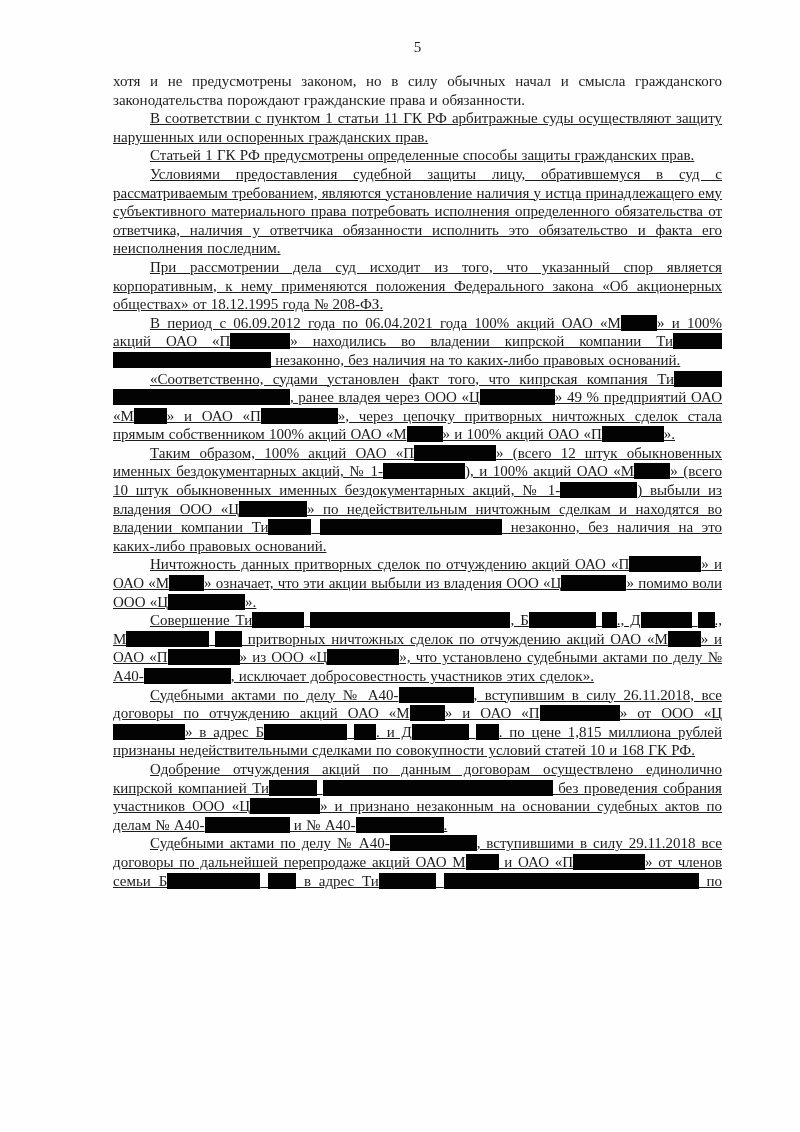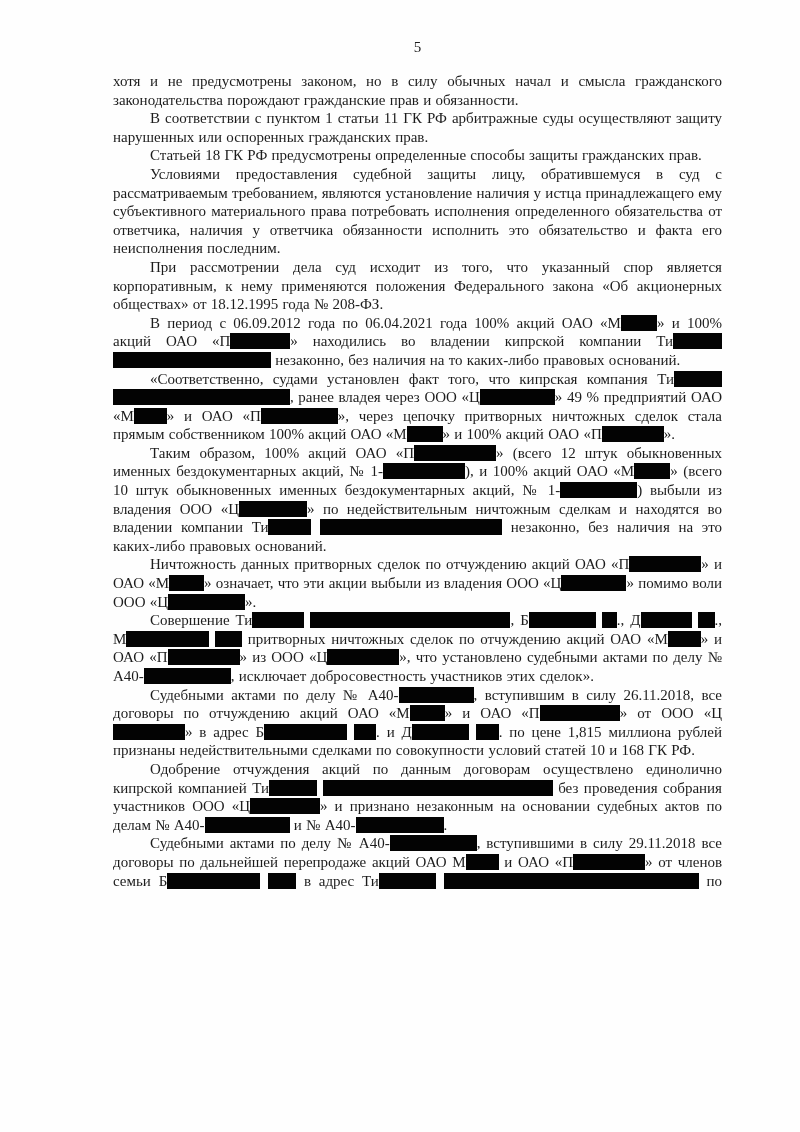--- a/index.html
+++ b/index.html
@@ -34,41 +34,42 @@
   }
   .para {
     margin: 0;
     font-size: 15px;
     line-height: 18.6px;
     text-align: justify;
     word-spacing: 0.5px;
   }
   .para.indent {
     text-indent: 37px;
+    text-decoration: underline;
   }
   .para.jlast {
     text-align-last: justify;
   }
   .redaction {
     display: inline-block;
     background: #030303;
     height: 16px;
     vertical-align: -3px;
   }
 </style>
 </head>
 <body style="color: rgb(28, 28, 28); background: rgb(255, 255, 255);">
 
 <div class="page">
   <div class="content">
     <div class="page-number">5</div>
     <div>
-        <p class="para">хотя и не предусмотрены законом, но в силу обычных начал и смысла гражданского законодательства порождают гражданские прав и обязанности.</p>
+        <p class="para">хотя и не предусмотрены законом, но в силу обычных начал и смысла гражданского законодательства порождают гражданские права и обязанности.</p>
         <p class="para indent">В соответствии с пунктом 1 статьи 11 ГК РФ арбитражные суды осуществляют защиту нарушенных или оспоренных гражданских прав.</p>
-        <p class="para indent">Статьей 18 ГК РФ предусмотрены определенные способы защиты гражданских прав.</p>
+        <p class="para indent">Статьей 1 ГК РФ предусмотрены определенные способы защиты гражданских прав.</p>
         <p class="para indent">Условиями предоставления судебной защиты лицу, обратившемуся в суд с рассматриваемым требованием, являются установление наличия у истца принадлежащего ему субъективного материального права потребовать исполнения определенного обязательства от ответчика, наличия у ответчика обязанности исполнить это обязательство и факта его неисполнения последним.</p>
         <p class="para indent">При рассмотрении дела суд исходит из того, что указанный спор является корпоративным, к нему применяются положения Федерального закона «Об акционерных обществах» от 18.12.1995 года № 208-ФЗ.</p>
         <p class="para indent">В период с 06.09.2012 года по 06.04.2021 года 100% акций ОАО «М<span class="redaction" style="width: 36px; background: rgb(3, 3, 3);"></span>» и 100% акций ОАО «П<span class="redaction" style="width: 60px; background: rgb(3, 3, 3);"></span>» находились во владении кипрской компании Ти<span class="redaction" style="width: 49px; background: rgb(3, 3, 3);"></span> <span class="redaction" style="width: 158px; background: rgb(3, 3, 3);"></span> незаконно, без наличия на то каких-либо правовых оснований.</p>
         <p class="para indent">«Соответственно, судами установлен факт того, что кипрская компания Ти<span class="redaction" style="width: 48px; background: rgb(3, 3, 3);"></span> <span class="redaction" style="width: 177px; background: rgb(3, 3, 3);"></span>, ранее владея через ООО «Ц<span class="redaction" style="width: 75px; background: rgb(3, 3, 3);"></span>» 49 % предприятий ОАО «М<span class="redaction" style="width: 33px; background: rgb(3, 3, 3);"></span>» и ОАО «П<span class="redaction" style="width: 77px; background: rgb(3, 3, 3);"></span>», через цепочку притворных ничтожных сделок стала прямым собственником 100% акций ОАО «М<span class="redaction" style="width: 36px; background: rgb(3, 3, 3);"></span>» и 100% акций ОАО «П<span class="redaction" style="width: 62px; background: rgb(3, 3, 3);"></span>».</p>
         <p class="para indent">Таким образом, 100% акций ОАО «П<span class="redaction" style="width: 82px; background: rgb(3, 3, 3);"></span>» (всего 12 штук обыкновенных именных бездокументарных акций, № 1-<span class="redaction" style="width: 82px; background: rgb(3, 3, 3);"></span>), и 100% акций ОАО «М<span class="redaction" style="width: 36px; background: rgb(3, 3, 3);"></span>» (всего 10 штук обыкновенных именных бездокументарных акций, № 1-<span class="redaction" style="width: 77px; background: rgb(3, 3, 3);"></span>) выбыли из владения ООО «Ц<span class="redaction" style="width: 68px; background: rgb(3, 3, 3);"></span>» по недействительным ничтожным сделкам и находятся во владении компании Ти<span class="redaction" style="width: 43px; background: rgb(3, 3, 3);"></span> <span class="redaction" style="width: 182px; background: rgb(3, 3, 3);"></span> незаконно, без наличия на это каких-либо правовых оснований.</p>
         <p class="para indent">Ничтожность данных притворных сделок по отчуждению акций ОАО «П<span class="redaction" style="width: 72px; background: rgb(3, 3, 3);"></span>» и ОАО «М<span class="redaction" style="width: 35px; background: rgb(3, 3, 3);"></span>» означает, что эти акции выбыли из владения ООО «Ц<span class="redaction" style="width: 65px; background: rgb(3, 3, 3);"></span>» помимо воли ООО «Ц<span class="redaction" style="width: 77px; background: rgb(3, 3, 3);"></span>».</p>
         <p class="para indent">Совершение Ти<span class="redaction" style="width: 52px; background: rgb(3, 3, 3);"></span> <span class="redaction" style="width: 200px; background: rgb(3, 3, 3);"></span>, Б<span class="redaction" style="width: 67px; background: rgb(3, 3, 3);"></span> <span class="redaction" style="width: 15px; background: rgb(3, 3, 3);"></span>., Д<span class="redaction" style="width: 51px; background: rgb(3, 3, 3);"></span> <span class="redaction" style="width: 17px; background: rgb(3, 3, 3);"></span>., М<span class="redaction" style="width: 83px; background: rgb(3, 3, 3);"></span> <span class="redaction" style="width: 27px; background: rgb(3, 3, 3);"></span> притворных ничтожных сделок по отчуждению акций ОАО «М<span class="redaction" style="width: 33px; background: rgb(3, 3, 3);"></span>» и ОАО «П<span class="redaction" style="width: 72px; background: rgb(3, 3, 3);"></span>» из ООО «Ц<span class="redaction" style="width: 72px; background: rgb(3, 3, 3);"></span>», что установлено судебными актами по делу № А40-<span class="redaction" style="width: 87px; background: rgb(3, 3, 3);"></span>, исключает добросовестность участников этих сделок».</p>
         <p class="para indent">Судебными актами по делу № А40-<span class="redaction" style="width: 75px; background: rgb(3, 3, 3);"></span>, вступившим в силу 26.11.2018, все договоры по отчуждению акций ОАО «М<span class="redaction" style="width: 35px; background: rgb(3, 3, 3);"></span>» и ОАО «П<span class="redaction" style="width: 80px; background: rgb(3, 3, 3);"></span>» от ООО «Ц<span class="redaction" style="width: 72px; background: rgb(3, 3, 3);"></span>» в адрес Б<span class="redaction" style="width: 83px; background: rgb(3, 3, 3);"></span> <span class="redaction" style="width: 22px; background: rgb(3, 3, 3);"></span>. и Д<span class="redaction" style="width: 57px; background: rgb(3, 3, 3);"></span> <span class="redaction" style="width: 23px; background: rgb(3, 3, 3);"></span>. по цене 1,815 миллиона рублей признаны недействительными сделками по совокупности условий статей 10 и 168 ГК РФ.</p>
         <p class="para indent">Одобрение отчуждения акций по данным договорам осуществлено единолично кипрской компанией Ти<span class="redaction" style="width: 48px; background: rgb(3, 3, 3);"></span> <span class="redaction" style="width: 230px; background: rgb(3, 3, 3);"></span> без проведения собрания участников ООО «Ц<span class="redaction" style="width: 70px; background: rgb(3, 3, 3);"></span>» и признано незаконным на основании судебных актов по делам № А40-<span class="redaction" style="width: 85px; background: rgb(3, 3, 3);"></span> и № А40-<span class="redaction" style="width: 88px; background: rgb(3, 3, 3);"></span>.</p>
         <p class="para indent jlast">Судебными актами по делу № А40-<span class="redaction" style="width: 87px; background: rgb(3, 3, 3);"></span>, вступившими в силу 29.11.2018 все договоры по дальнейшей перепродаже акций ОАО М<span class="redaction" style="width: 33px; background: rgb(3, 3, 3);"></span> и ОАО «П<span class="redaction" style="width: 72px; background: rgb(3, 3, 3);"></span>» от членов семьи Б<span class="redaction" style="width: 93px; background: rgb(3, 3, 3);"></span> <span class="redaction" style="width: 28px; background: rgb(3, 3, 3);"></span> в адрес Ти<span class="redaction" style="width: 57px; background: rgb(3, 3, 3);"></span> <span class="redaction" style="width: 255px; background: rgb(3, 3, 3);"></span> по</p>

